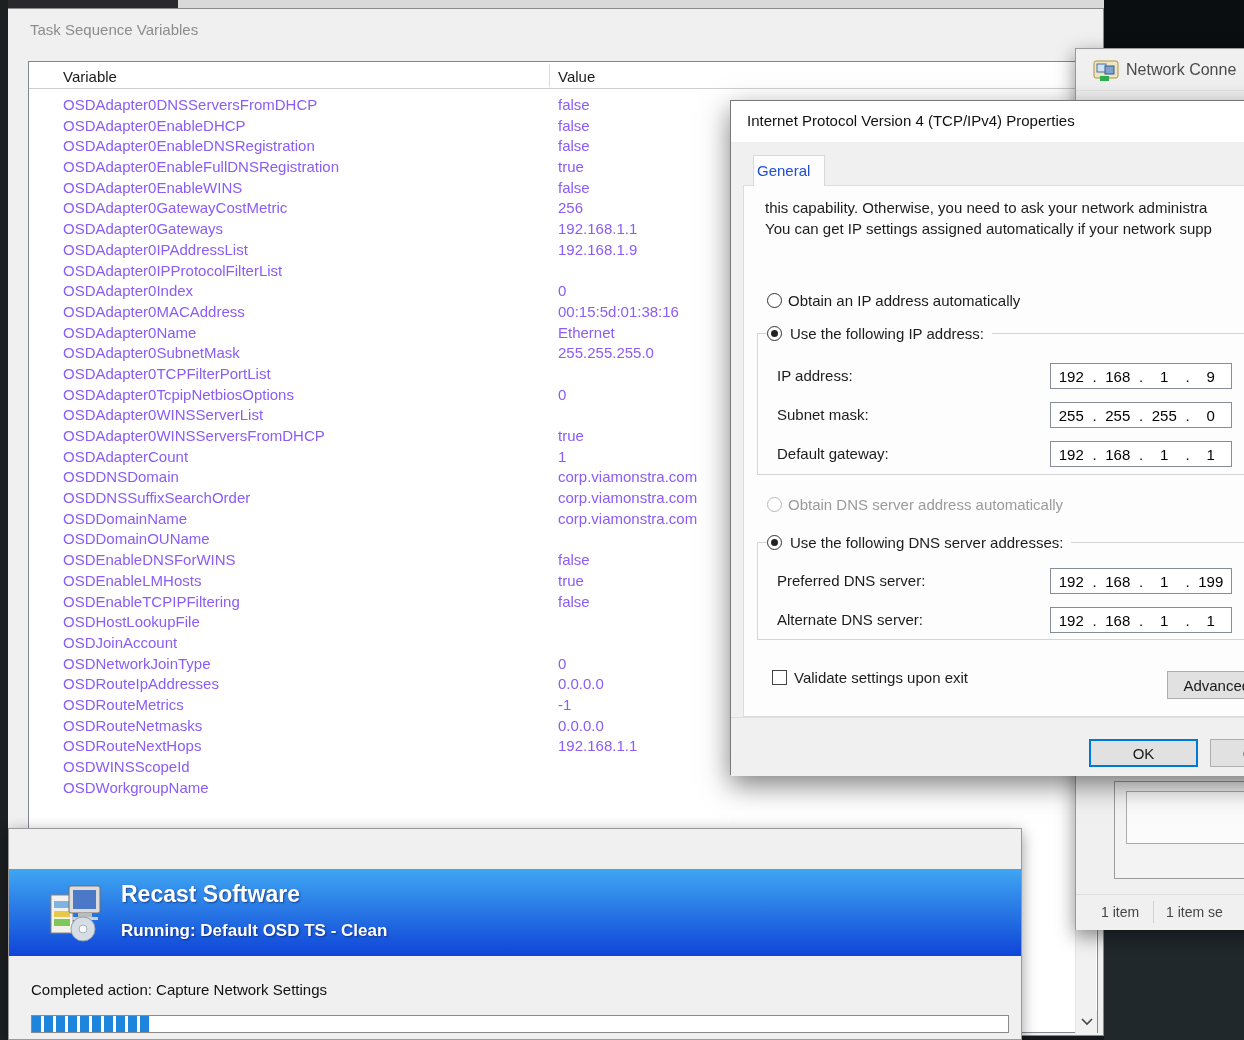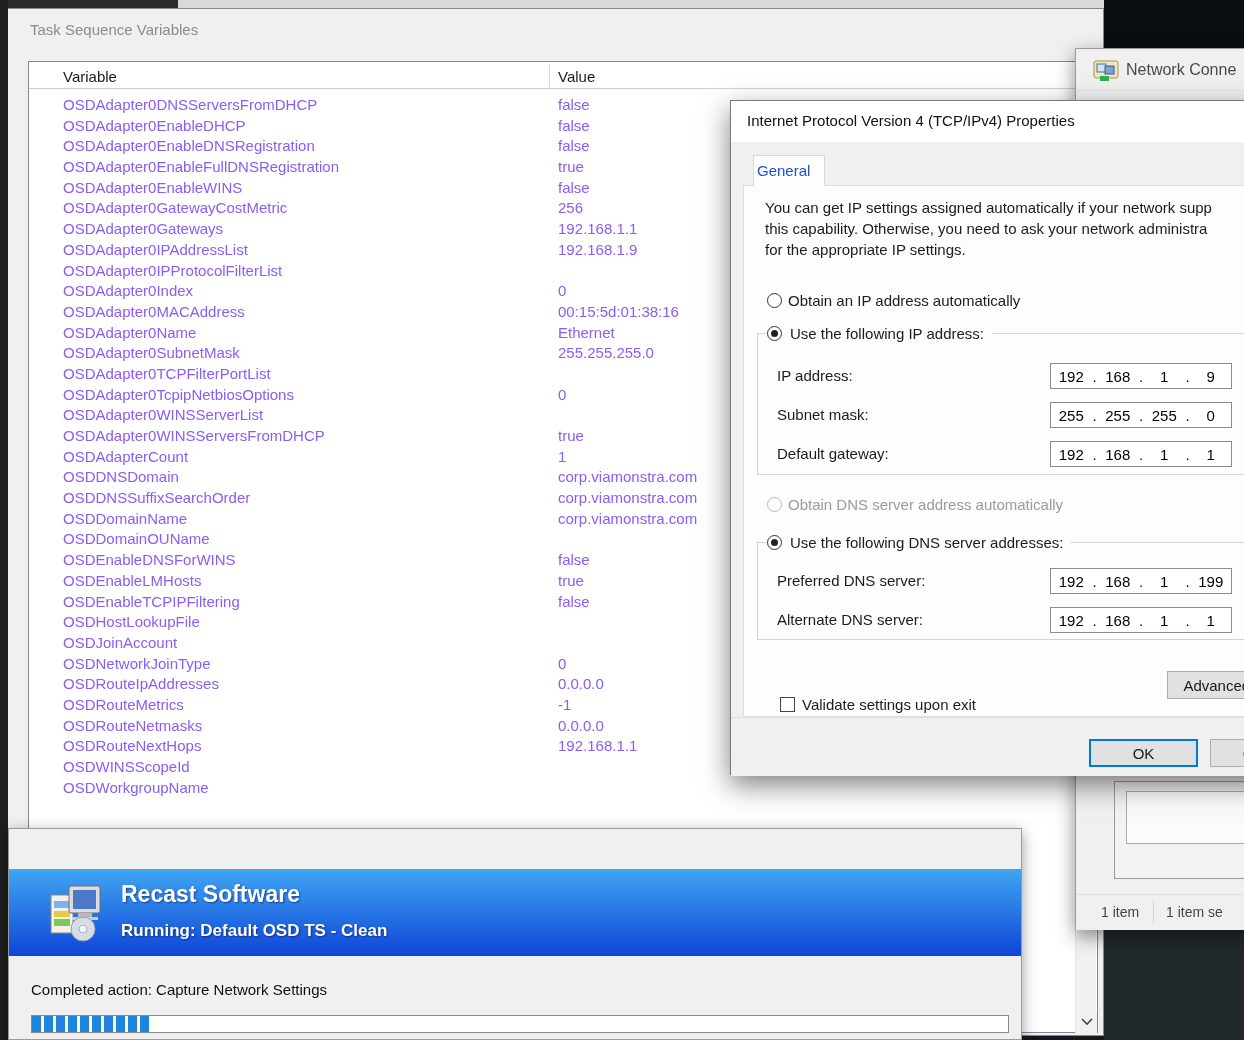--- a/index.html
+++ b/index.html
@@ -280,23 +280,22 @@
   </div>
 
   <div class="ipv4-dlg">
     <div class="dlg-titlebar">
       <span class="dlg-title">Internet Protocol Version 4 (TCP/IPv4) Properties</span>
     </div>
     <div class="tab">General</div>
     <div class="tabpage">
 
       <div class="desc">
+        <div>this capability. Otherwise, you need to ask your network administra</div>
         <div>You can get IP settings assigned automatically if your network supp</div>
-        <div>this capability. Otherwise, you need to ask your network administra</div>
-        <div>for the appropriate IP settings.</div>
       </div>
 
       <div class="radio-row" style="left:23px;top:106px;">
         <span class="radio"></span>
         <span class="radio-label">Obtain an IP address automatically</span>
       </div>
 
       <div class="groupbox" style="left:13px;top:147px;width:560px;height:142px;"></div>
       <div class="radio-row" style="left:23px;top:139px;">
         <span class="onliner">
@@ -373,21 +372,21 @@
             <span class="octet">192</span>
             <span class="dot">.</span>
             <span class="octet">168</span>
             <span class="dot">.</span>
             <span class="octet">1</span>
             <span class="dot">.</span>
             <span class="octet">1</span>
           </span>
       </div>
 
-      <div class="chk-row" style="left:36px;top:483px;margin-top:27px;">
+      <div class="chk-row" style="left:28px;top:483px;">
         <span class="checkbox"></span>
         <span class="chk-label">Validate settings upon exit</span>
       </div>
 
       <div class="btn" style="left:423px;top:485px;width:112px;">Advanced...</div>
     </div>
 
     <div class="dlg-bottom">
       <div class="btn focused" style="left:358px;top:21px;width:109px;">OK</div>
       <div class="btn" style="left:479px;top:21px;width:112px;">Cancel</div>

